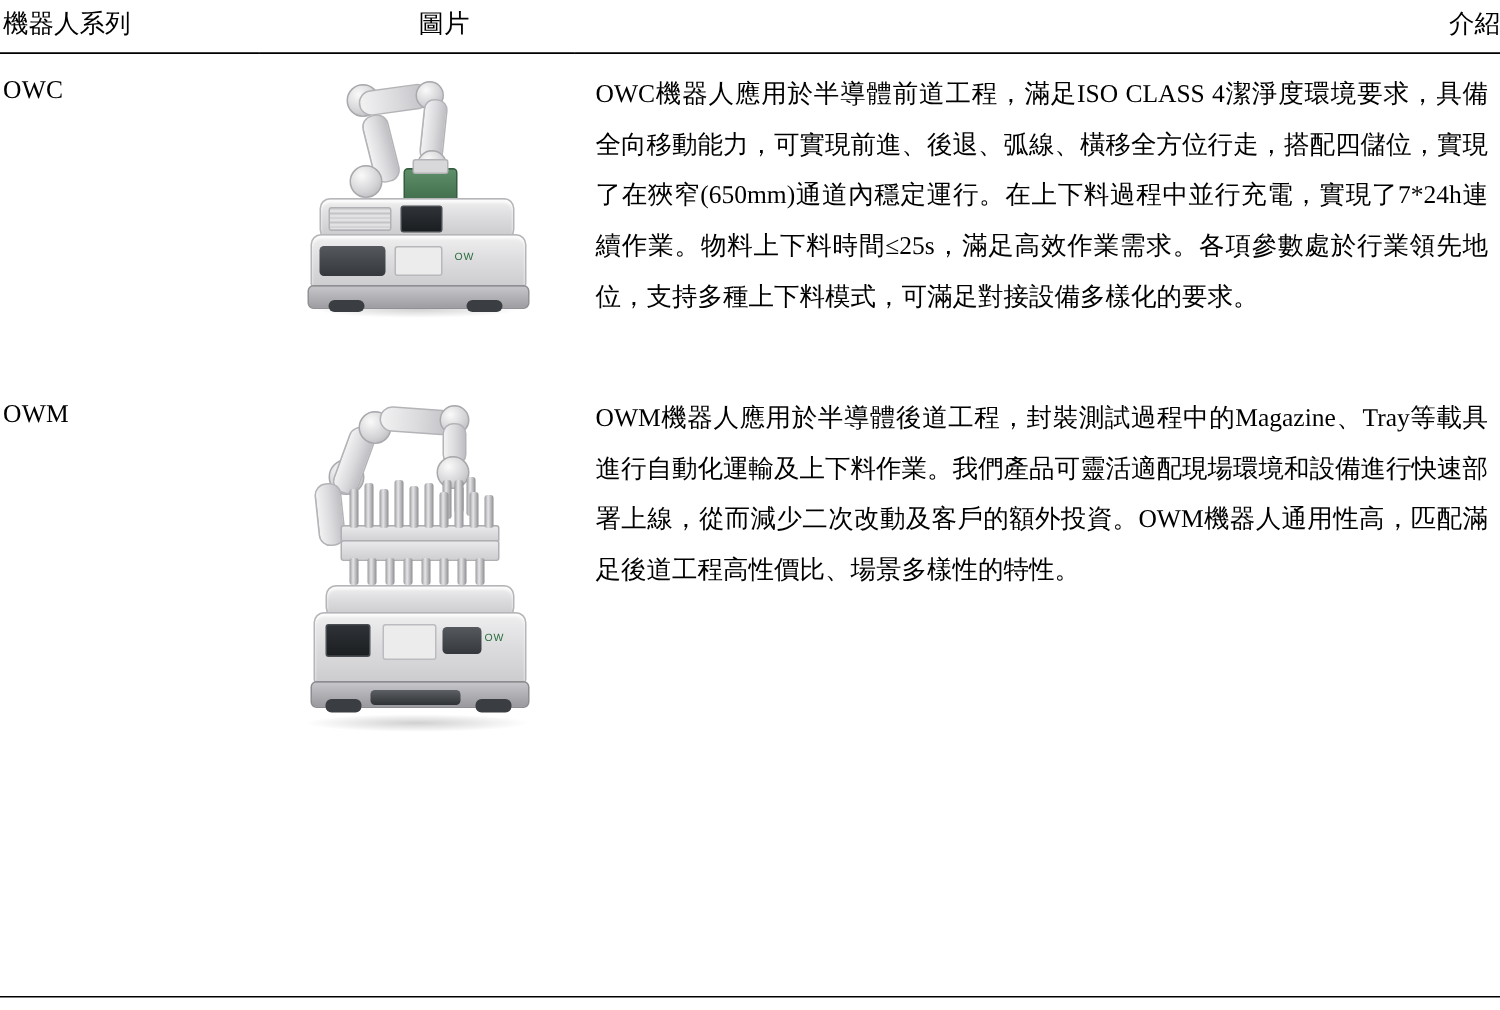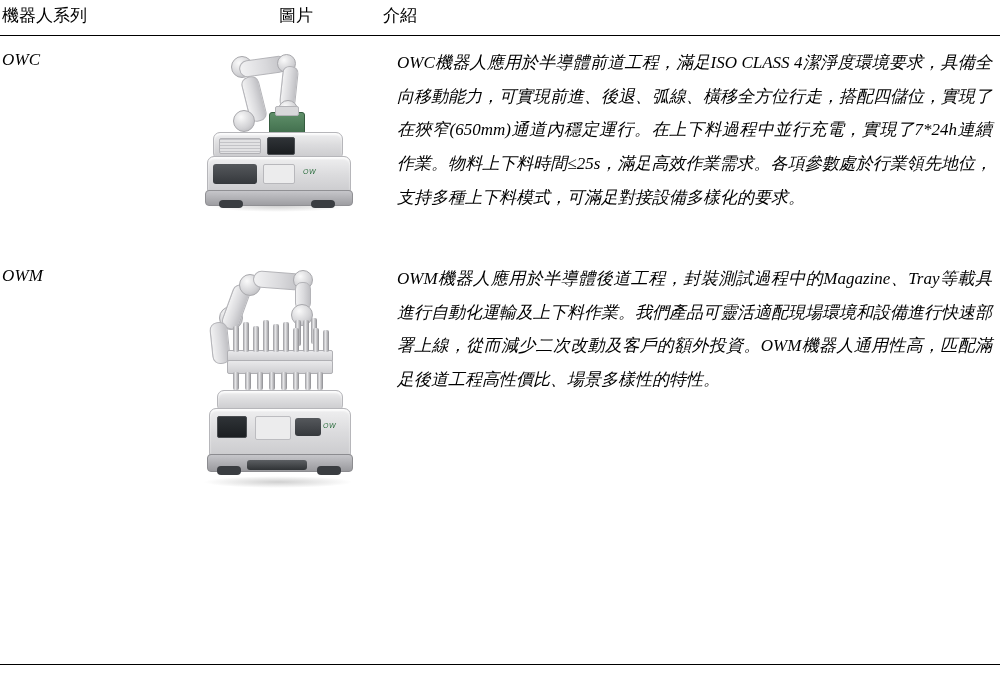--- a/index.html
+++ b/index.html
@@ -32,26 +32,25 @@
   thead th {
     font-family: "Liberation Serif", "DejaVu Serif", serif;
     font-size: 17px;
     font-weight: normal;
     padding: 4px 0 8px 0;
     vertical-align: bottom;
     border-bottom: 1.5px solid #000;
   }
   thead th.h-series { text-align: left; padding-left: 2px; }
   thead th.h-image  { text-align: center; padding-left: 36px; }
-  thead th.h-desc   { text-align: left; }
+  thead th.h-desc   { text-align: right; }
 
   tbody td {
     vertical-align: top;
     padding: 0;
-    font-style: italic;
   }
   td.series-cell {
     font-size: 17px;
     padding-top: 14px;
     padding-left: 2px;
     letter-spacing: 0.2px;
   }
   td.image-cell {
     padding-top: 12px;
     text-align: center;

